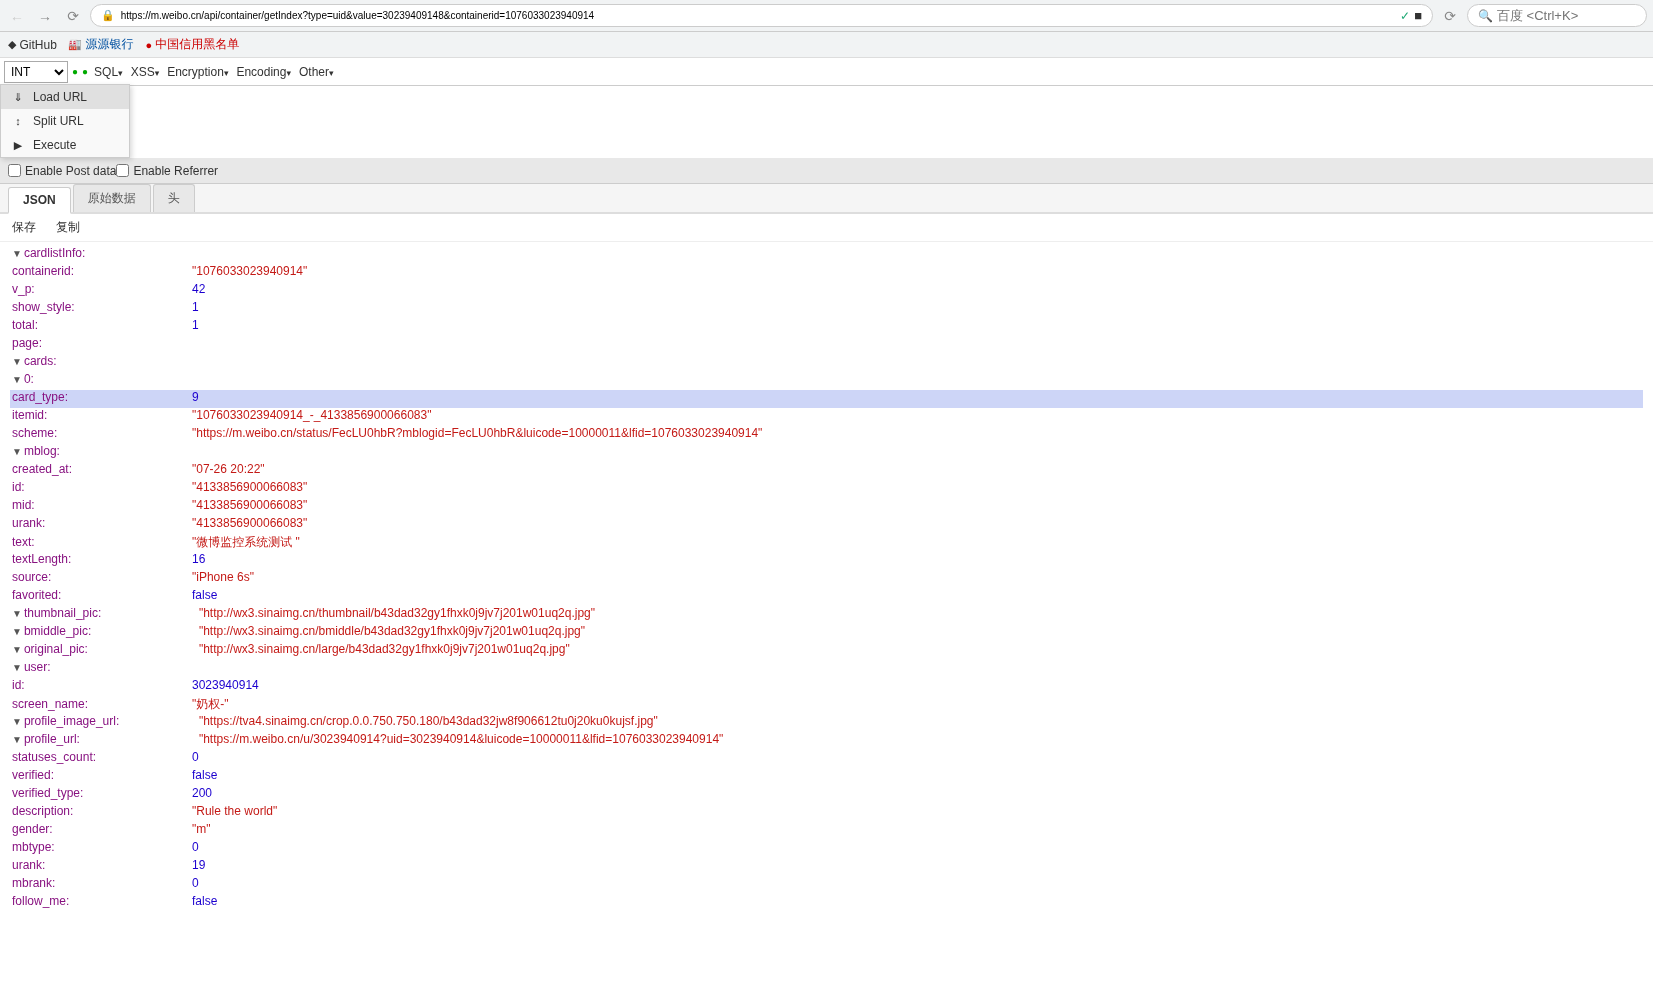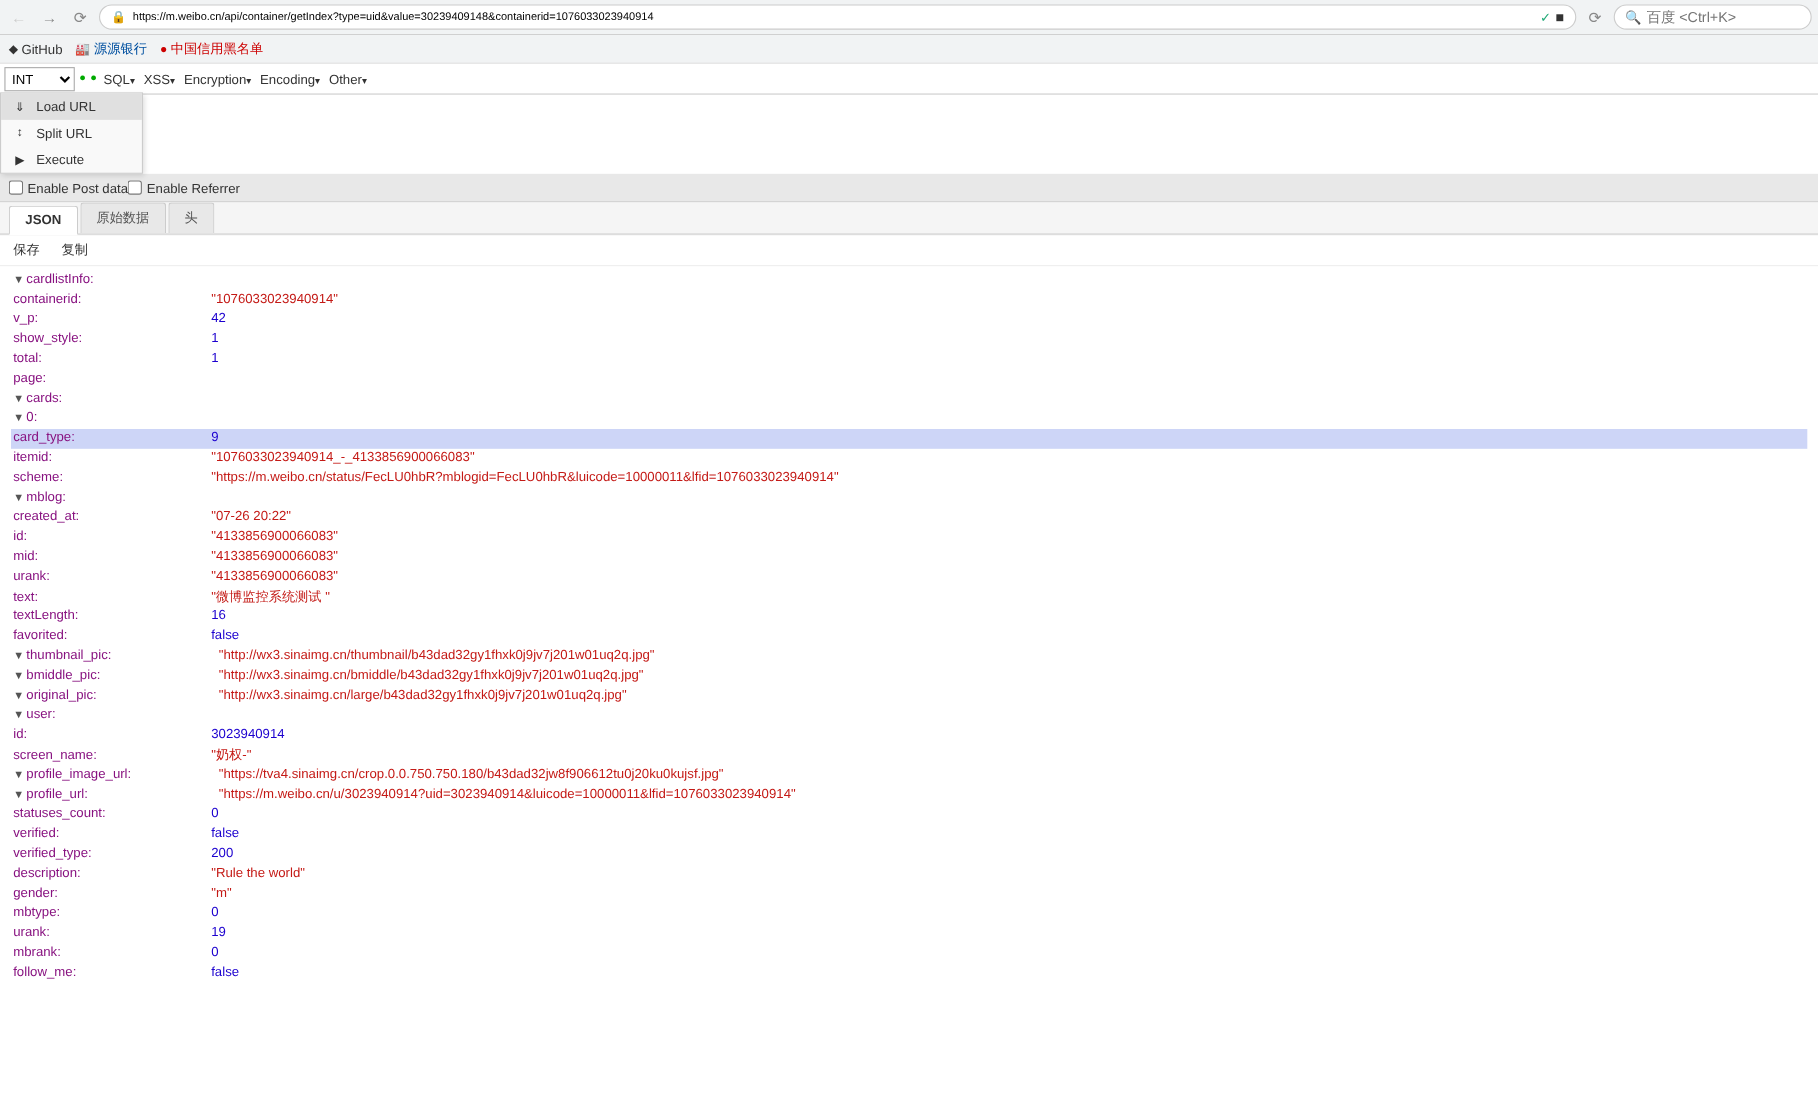--- a/index.html
+++ b/index.html
@@ -342,20 +342,24 @@
   </div>
   <div class="jline indent-3">
     <span style="display:inline-block;width:180px;" class="j-key">text:</span>
     <span class="j-str">"微博监控系统测试 "</span>
   </div>
   <div class="jline indent-3">
     <span style="display:inline-block;width:180px;" class="j-key">textLength:</span>
     <span class="j-num">16</span>
   </div>
   <div class="jline indent-3">
+    <span style="display:inline-block;width:180px;" class="j-key">source:</span>
+    <span class="j-str">"iPhone 6s"</span>
+  </div>
+  <div class="jline indent-3">
     <span style="display:inline-block;width:180px;" class="j-key">favorited:</span>
     <span class="j-bool">false</span>
   </div>
   <div class="jline indent-3">
     <span class="arrow">▼</span>
     <span style="display:inline-block;width:175px;" class="j-key">thumbnail_pic:</span>
     <span class="j-str">"http://wx3.sinaimg.cn/thumbnail/b43dad32gy1fhxk0j9jv7j201w01uq2q.jpg"</span>
   </div>
   <div class="jline indent-3">
     <span class="arrow">▼</span>

